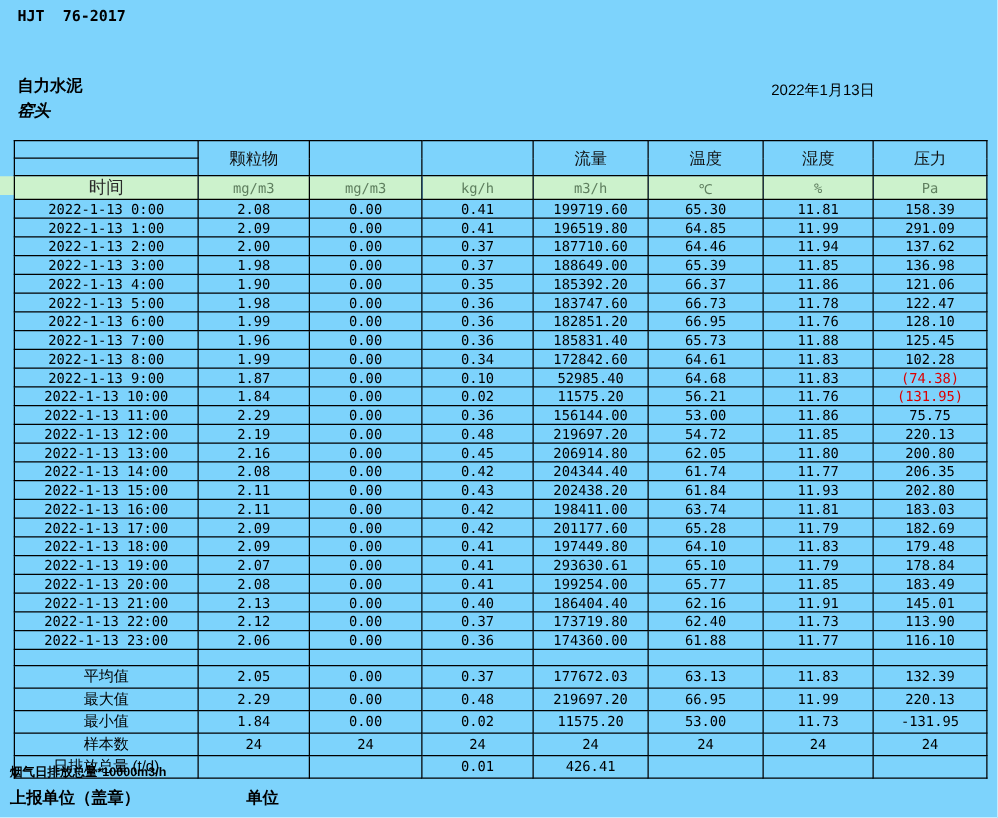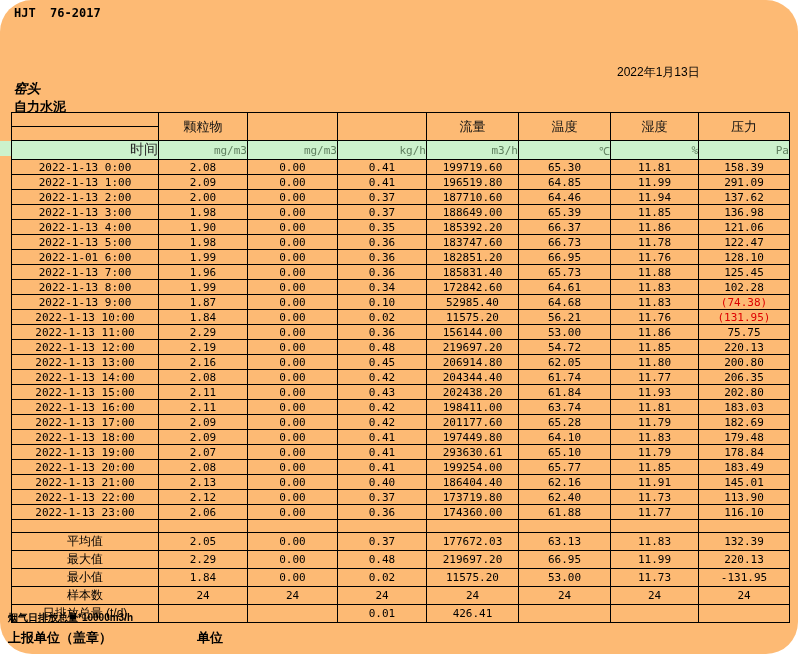--- a/index.html
+++ b/index.html
@@ -1,32 +1,32 @@
 <!DOCTYPE html>
 <html style="--green: #ccf2cc; --red: #dd0000;"><head>
 <meta charset="utf-8">
 <style>
   html,body{margin:0;padding:0;background:#fff;}
-  .page{position:relative;width:798px;height:654px;background:#fdba74;
-        font-family:"Liberation Sans",sans-serif;color:#000;overflow:hidden;border-radius:32px;}
+  .page{position:relative;width:798px;height:654px;background:#7dd3fc;
+        font-family:"Liberation Sans",sans-serif;color:#000;overflow:hidden;}
   .std{position:absolute;left:14px;top:6px;font-family:"DejaVu Sans Mono",monospace;
        font-weight:bold;font-size:12px;white-space:pre;}
   .title{position:absolute;left:0;top:25px;width:632px;text-align:center;
          font-weight:bold;font-size:16px;letter-spacing:1px;}
-  .company{position:absolute;left:14px;top:60px;font-weight:bold;font-size:13px;margin-top:38px;}
+  .company{position:absolute;left:14px;top:60px;font-weight:bold;font-size:13px;}
   .station{position:absolute;left:14px;top:80px;font-weight:bold;font-size:13px;font-style:italic;}
   .date{position:absolute;left:617px;top:64px;font-size:12px;}
   .green-strip{position:absolute;left:0;top:141px;width:12px;height:15px;background:var(--green,#ccf2cc);}
   table.report{position:absolute;left:11px;top:112px;width:778px;
                border-collapse:collapse;table-layout:fixed;}
   table.report td{border:1px solid #000;text-align:center;vertical-align:middle;
                   padding:0;overflow:hidden;white-space:nowrap;}
   tr.sub td{height:13px;}
   td.pol{font-size:13px;color:#111;}
-  tr.units td{height:14px;background:var(--green,#ccf2cc);text-align:right;}
+  tr.units td{height:14px;background:var(--green,#ccf2cc);}
   td.time-h{font-size:14px;color:#2a2a2a;}
   td.u{font-family:"DejaVu Sans Mono",monospace;font-size:11px;color:#5f7f5f;}
   tbody tr{height:15px;}
   tr.spacer{height:13px;}
   td.num{font-family:"DejaVu Sans Mono",monospace;font-size:11px;color:#000;}
   td.neg{color:var(--red,#dd0000);}
   td.slabel{font-size:12px;color:#000;}
   .note1{position:absolute;left:8px;top:611px;font-weight:bold;font-size:10px;}
   .note2{position:absolute;left:8px;top:629px;font-weight:bold;font-size:13px;}
   .note3{position:absolute;left:197px;top:629px;font-weight:bold;font-size:13px;}
@@ -134,21 +134,21 @@
       <td class="num">2022-1-13 5:00</td>
       <td class="num">1.98</td>
       <td class="num">0.00</td>
       <td class="num">0.36</td>
       <td class="num">183747.60</td>
       <td class="num">66.73</td>
       <td class="num">11.78</td>
       <td class="num">122.47</td>
     </tr>
         <tr>
-      <td class="num">2022-1-01 6:00</td>
+      <td class="num">2022-1-13 6:00</td>
       <td class="num">1.99</td>
       <td class="num">0.00</td>
       <td class="num">0.36</td>
       <td class="num">182851.20</td>
       <td class="num">66.95</td>
       <td class="num">11.76</td>
       <td class="num">128.10</td>
     </tr>
         <tr>
       <td class="num">2022-1-13 7:00</td>

